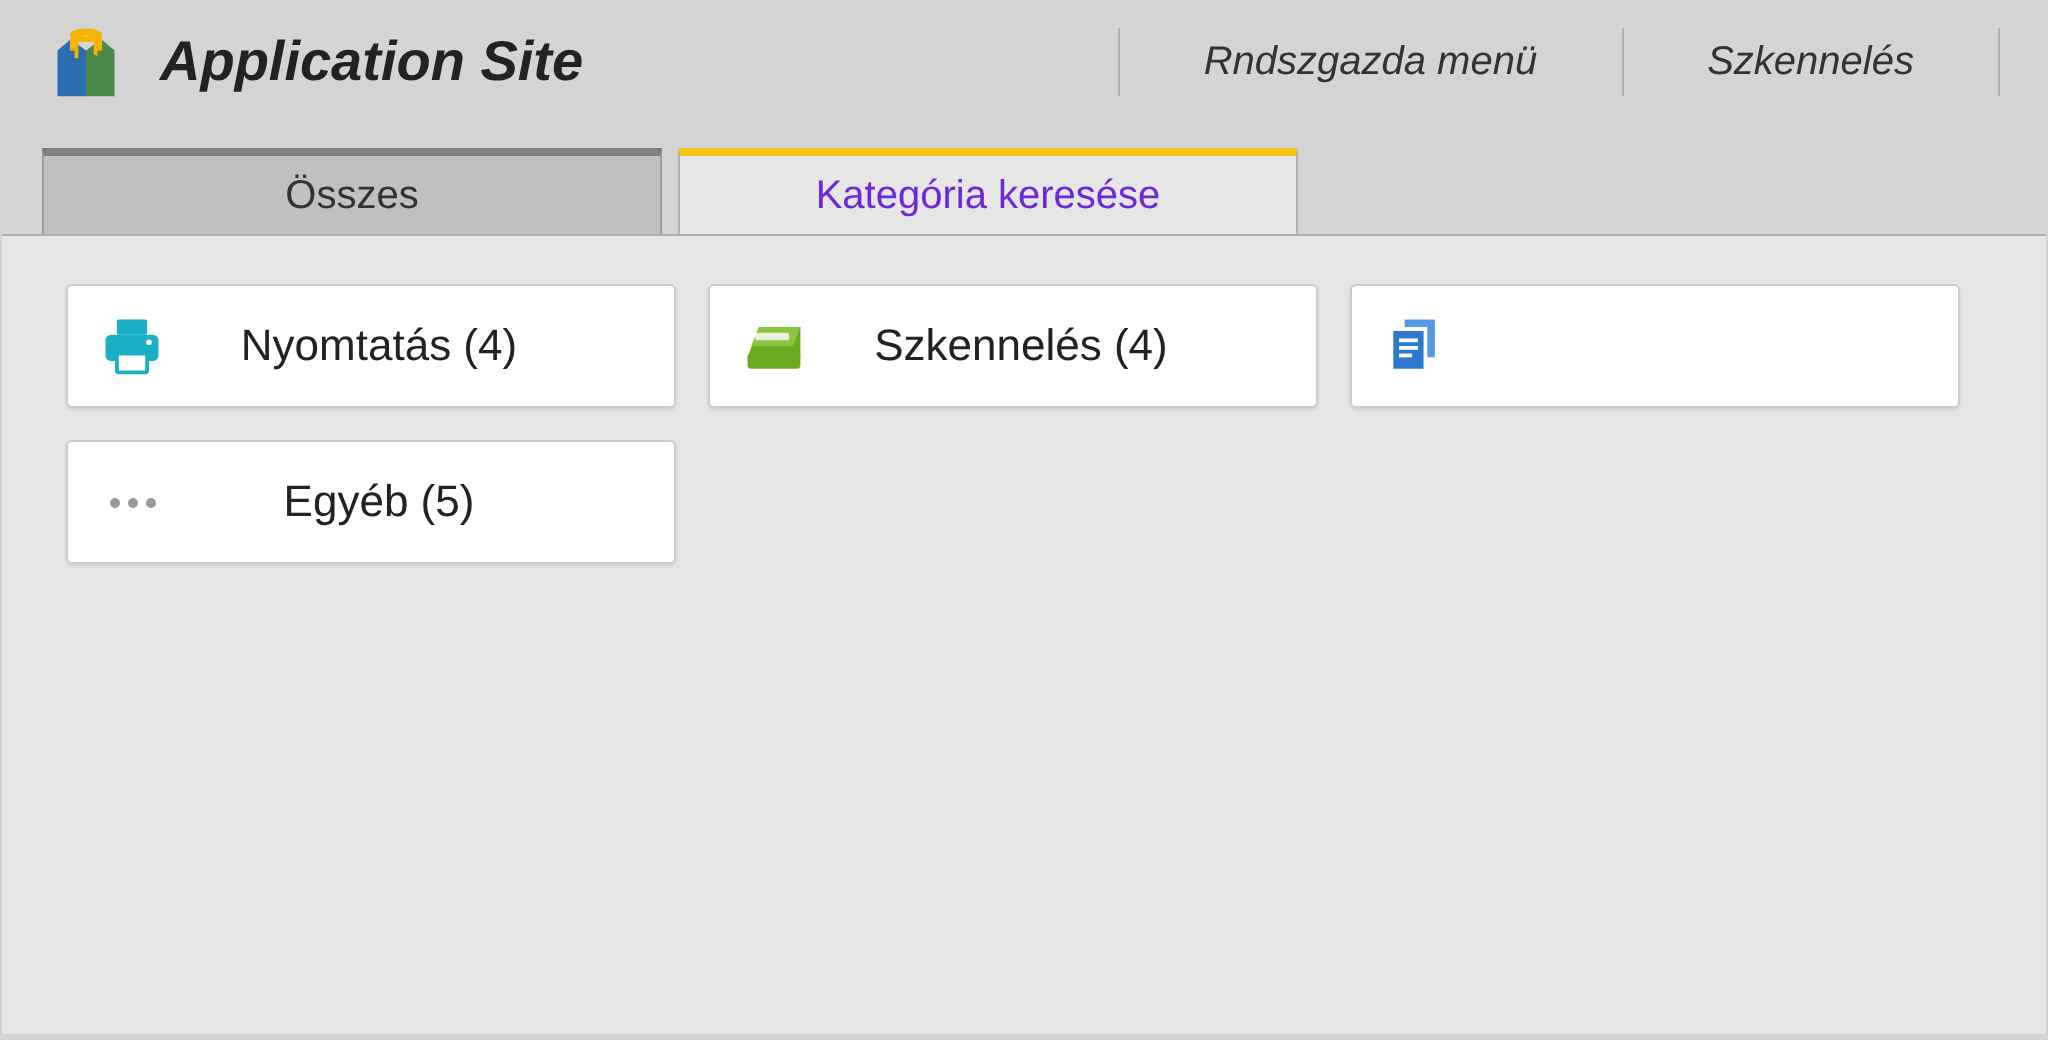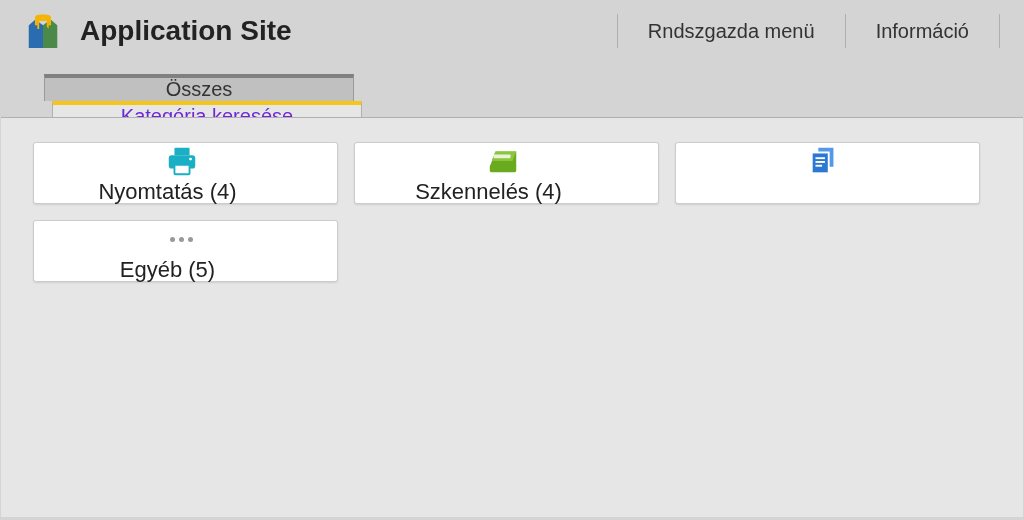--- a/index.html
+++ b/index.html
@@ -14,57 +14,57 @@
       font-family: Arial, sans-serif;
       overflow: hidden;
       position: relative;
     }
     .header {
       display: flex;
       align-items: center;
       height: 62px;
       padding: 0 24px;
       background: #d4d4d4;
+      font-style: italic;
     }
     .app-icon {
       width: 38px;
       height: 38px;
       margin-right: 18px;
     }
     .app-title {
       font-size: 28px;
       font-weight: 600;
       color: #222;
       flex: 1;
     }
     .header-menu {
       display: flex;
       align-items: center;
       height: 100%;
     }
     .header-menu-item {
       font-size: 20px;
       color: #333;
-      padding: 0 30px;
+      padding: 0 42px;
       border-left: 1px solid #b0b0b0;
       height: 34px;
       display: flex;
       align-items: center;
       cursor: pointer;
     }
     .header-menu-item:last-child {
       border-right: 1px solid #b0b0b0;
     }
     .tabs-container {
       display: flex;
-      padding: 0 44px;
+      padding: 0 21px;
       margin-top: 12px;
       position: relative;
       height: 44px;
-      flex-direction: column;
     }
     .tab {
       width: 310px;
       height: 44px;
       display: flex;
       align-items: center;
       justify-content: center;
       font-size: 20px;
       cursor: pointer;
       position: relative;
@@ -102,21 +102,20 @@
       width: 305px;
       height: 62px;
       background: #ffffff;
       border: 1px solid #ccc;
       border-radius: 3px;
       display: flex;
       align-items: center;
       padding: 0 14px;
       cursor: pointer;
       box-shadow: 0 1px 2px rgba(0,0,0,0.1);
-      flex-direction: column;
     }
     .card-icon {
       width: 36px;
       height: 36px;
       margin-right: 8px;
       display: flex;
       align-items: center;
       justify-content: center;
       flex-shrink: 0;
     }
@@ -148,21 +147,21 @@
       <path d="M 20 14 L 28 8 L 35 14 L 35 38 L 20 38 Z" fill="#4a8947"></path>
       <path d="M 12 2 Q 12 -2 18 -2 Q 24 -2 24 4 L 24 12 Q 24 10 22 10 L 22 4 Q 22 0 18 0 Q 14 0 14 4 L 14 12 L 12 12 Z" fill="#f5b400" transform="translate(2, 6)"></path>
       <rect x="13" y="4" width="14" height="4" rx="6" fill="none" stroke="#f5b400" stroke-width="3"></rect>
       <path d="M 13 8 L 13 14" stroke="#f5b400" stroke-width="3" fill="none"></path>
       <path d="M 27 8 L 27 14" stroke="#f5b400" stroke-width="3" fill="none"></path>
     </svg>
   </div>
   <div class="app-title">Application Site</div>
   <div class="header-menu">
     <div class="header-menu-item">Rndszgazda menü</div>
-    <div class="header-menu-item">Információ</div>
+    <div class="header-menu-item">Szkennelés</div>
   </div>
 </div>
 
 <div class="tabs-container">
   <div class="tab tab-inactive">Összes</div>
   <div class="tab tab-active">Kategória keresése</div>
 </div>
 
 <div class="content-area">
   <div class="cards-grid">

